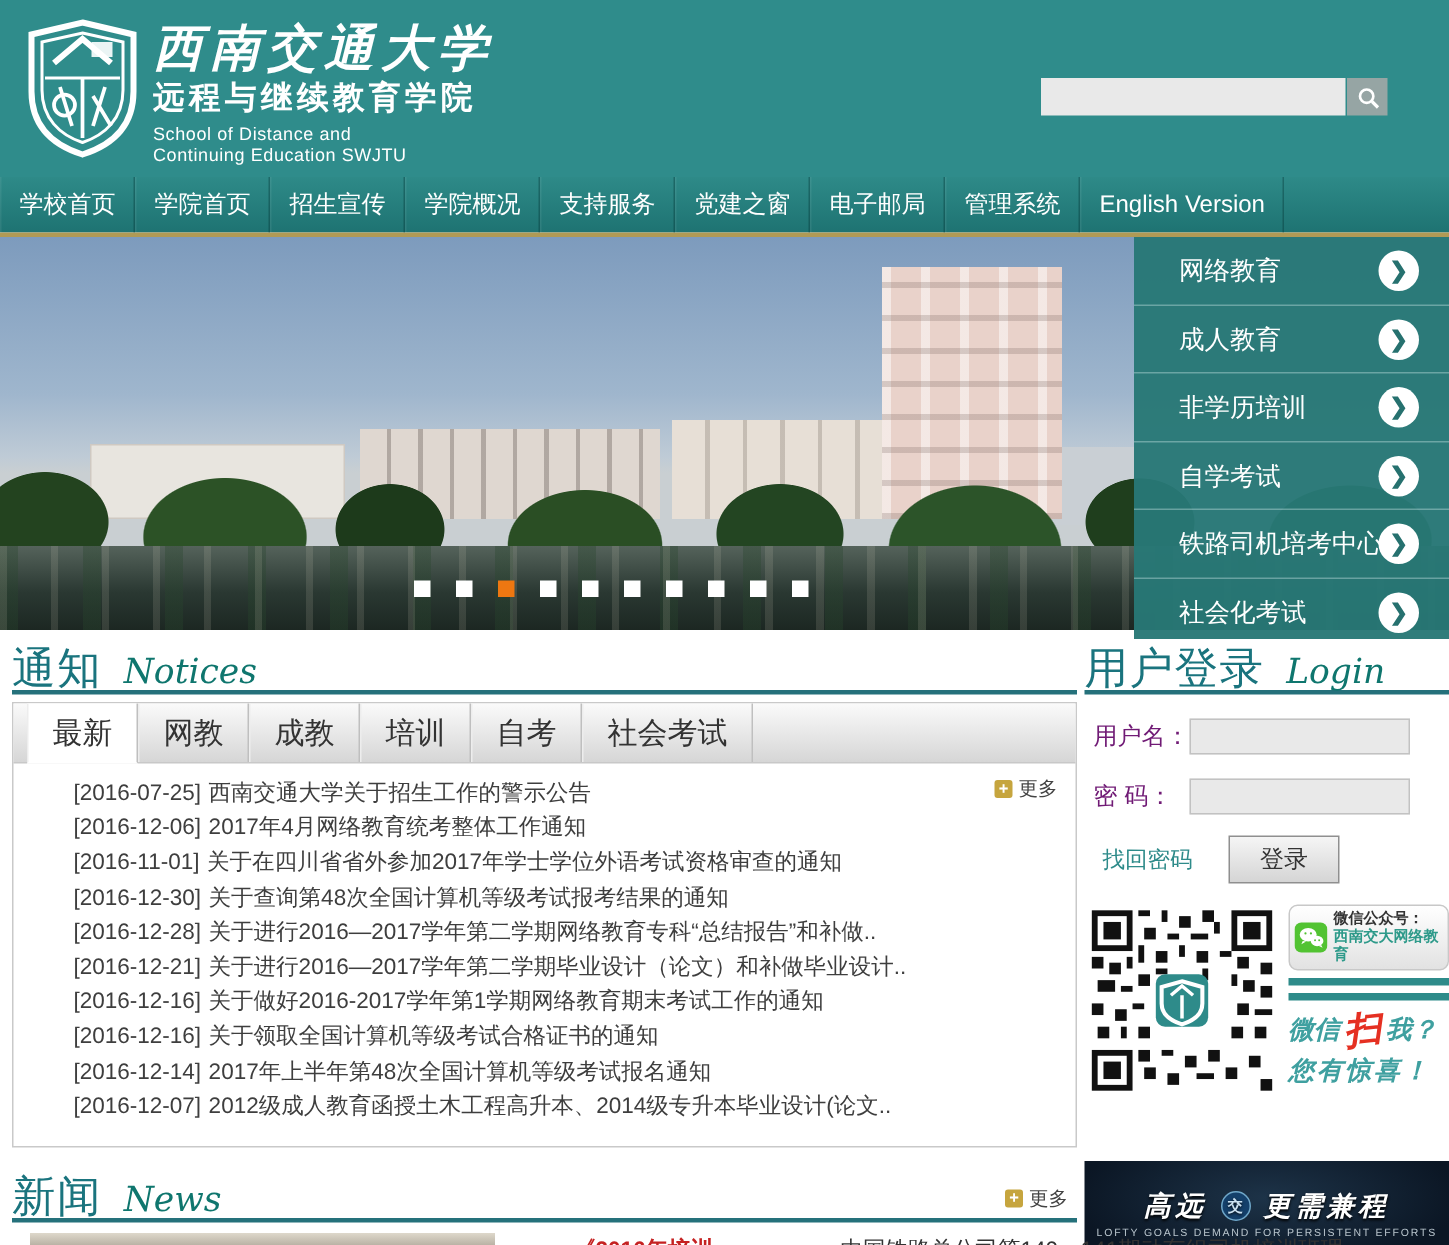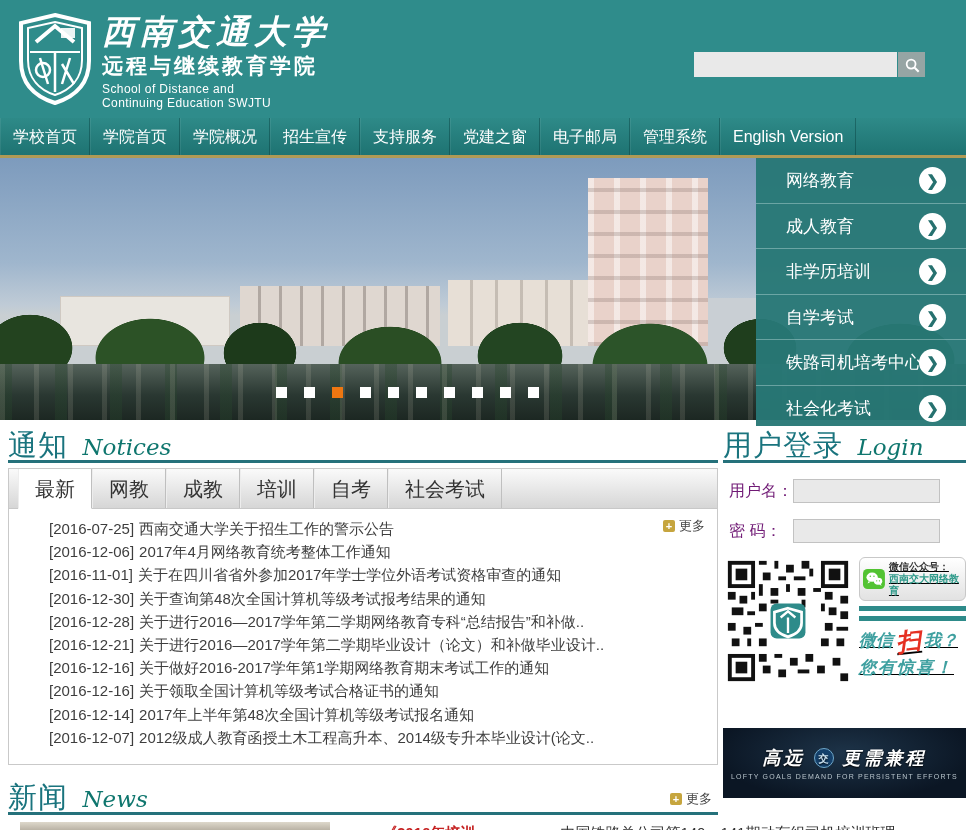--- a/index.html
+++ b/index.html
@@ -100,21 +100,21 @@
   .form-row label { width:64px; font-size:16px; color:#701a75; }
   .form-row input { width:147px; height:24px; background:#E9E9E9; border:1px solid #C2C2C2; padding:0 6px; font-size:13px; outline:none; }
   .form-actions { display:flex; align-items:center; margin:14px 0 0 6px; }
   .pwd-link { font-size:15px; color:#2E8B8A; text-decoration:none; margin-left:6px; cursor:pointer; }
   .login-btn { margin-left:24px; width:74px; height:32px; font-size:16px; color:#333;
     background:linear-gradient(180deg,#F5F5F5,#D5D5D5); border:1px solid #8F8F8F; cursor:pointer; }
 
   
   .qr-wrap { display:flex; gap:6px; margin-top:14px; }
   .qr-svg { flex:none; }
-  .qr-right { width:107px; display:flex; flex-direction:column;text-decoration:underline; }
+  .qr-right { width:107px; display:flex; flex-direction:column; }
   .wx-badge { display:flex; align-items:center; gap:4px; background:linear-gradient(180deg,#FFFFFF,#E2E2E2);
     border:1px solid #C8C8C8; border-radius:6px; padding:3px 3px; }
   .wx-texts { line-height:12px; }
   .wx-label { font-size:10px; font-weight:bold; color:#333; }
   .wx-name { font-size:10px; font-weight:bold; color:#2E9A8A; }
   .stripe { height:5px; background:#2E8B8A; margin-top:5px; }
   .stripe:first-of-type { margin-top:9px; }
   .wx-slogan { margin-top:8px; font-style:italic; font-weight:bold; color:#3FA0A0; }
   .sl-line1 { font-size:17px; display:flex; align-items:flex-end; gap:3px; }
   .scan-char { color:#E53022; font-size:25px; line-height:22px; display:inline-block; transform:rotate(-6deg); }
@@ -160,22 +160,22 @@
         <circle cx="8" cy="8" r="5" fill="none" stroke="#fff" stroke-width="2"></circle>
         <line x1="12" y1="12" x2="16.5" y2="16.5" stroke="#fff" stroke-width="2.4"></line>
       </svg>
     </button>
   </header>
 
   <nav class="nav">
 
   <a class="nav-item">学校首页</a>
       <a class="nav-item">学院首页</a>
+      <a class="nav-item">招生宣传</a>
       <a class="nav-item">学院概况</a>
-      <a class="nav-item">招生宣传</a>
       <a class="nav-item">支持服务</a>
       <a class="nav-item">党建之窗</a>
       <a class="nav-item">电子邮局</a>
       <a class="nav-item">管理系统</a>
       <a class="nav-item">English Version</a>
     </nav>
 
   <div class="gold-line"></div>
 
   <div class="banner">
@@ -310,20 +310,24 @@
       </div>
       <div class="sec-rule"></div>
 
       <div class="form-row">
         <label>用户名：</label>
         <input type="text" value="" style="">
       </div>
       <div class="form-row">
         <label>密 码：</label>
         <input type="password" value="" style="">
+      </div>
+      <div class="form-actions">
+        <a class="pwd-link">找回密码</a>
+        <button class="login-btn">登录</button>
       </div>
 
       <div class="qr-wrap">
         <svg class="qr-svg" width="130" height="128" viewBox="0 0 33 33">
           <rect width="33" height="33" fill="#fff"></rect>
           <g fill="#111">
             <rect x="1" y="1" width="7" height="7"></rect>
               <rect x="25" y="1" width="7" height="7"></rect>
               <rect x="1" y="25" width="7" height="7"></rect>
             <rect x="9" y="1" width="2" height="1"></rect>

